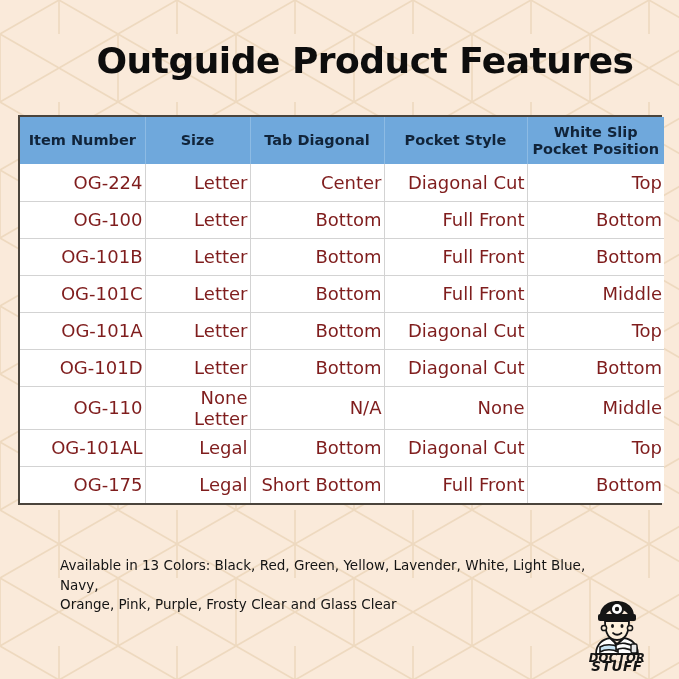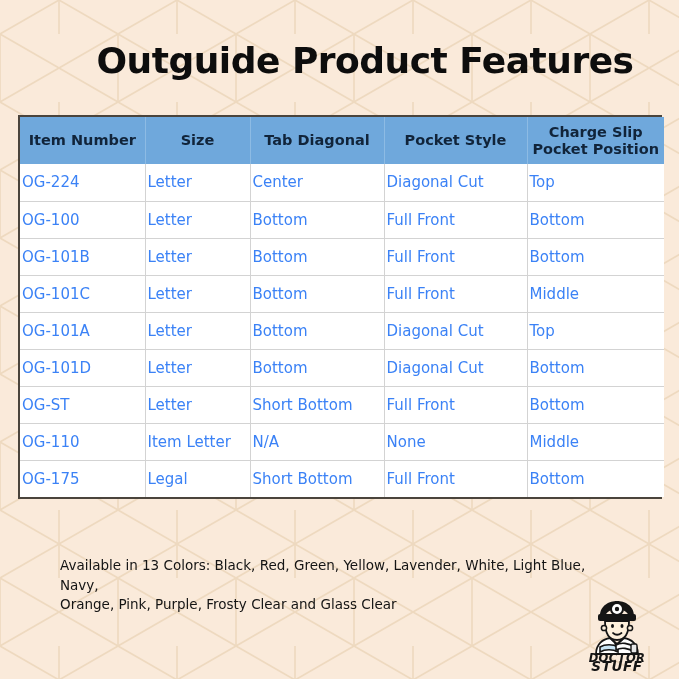--- a/index.html
+++ b/index.html
@@ -81,24 +81,24 @@
     text-align: center;
     vertical-align: middle;
     border-right: 1px solid #8dbbe4;
     padding: 2px 3px;
     white-space: pre-line;
   }
   table.features thead th:last-child { border-right: none; }
 
   table.features tbody td {
     height: 37px;
-    text-align: left;
+    text-align: right;
     vertical-align: middle;
-    font-size: 15px;
-    color: #3b82f6;
+    font-size: 18px;
+    color: #7f1d1d;
     font-family: "DejaVu Sans", sans-serif;
     background: #ffffff;
     border-right: 1px solid #d3d3d3;
     border-bottom: 1px solid #d3d3d3;
     padding: 0 2px;
   }
   table.features tbody td:last-child { border-right: none; margin-left: 40px; }
   table.features tbody tr:last-child td { border-bottom: none; }
 
   
@@ -166,21 +166,21 @@
           <col class="c3">
           <col class="c4">
           <col class="c5">
       </colgroup>
       <thead>
         <tr>
           <th>Item Number</th>
           <th>Size</th>
           <th>Tab Diagonal</th>
           <th>Pocket Style</th>
-          <th>Charge Slip
+          <th>White Slip
 Pocket Position</th>
         </tr>
       </thead>
       <tbody>
         <tr>
           <td>OG-224</td>
           <td>Letter</td>
           <td>Center</td>
           <td>Diagonal Cut</td>
           <td>Top</td>
@@ -214,32 +214,32 @@
           <td>Top</td>
         </tr>
         <tr>
           <td>OG-101D</td>
           <td>Letter</td>
           <td>Bottom</td>
           <td>Diagonal Cut</td>
           <td>Bottom</td>
         </tr>
         <tr>
-          <td>OG-ST</td>
-          <td>Letter</td>
-          <td>Short Bottom</td>
-          <td>Full Front</td>
-          <td>Bottom</td>
-        </tr>
-        <tr>
           <td>OG-110</td>
-          <td>Item Letter</td>
+          <td>None Letter</td>
           <td>N/A</td>
           <td>None</td>
           <td>Middle</td>
+        </tr>
+        <tr>
+          <td>OG-101AL</td>
+          <td>Legal</td>
+          <td>Bottom</td>
+          <td>Diagonal Cut</td>
+          <td>Top</td>
         </tr>
         <tr>
           <td>OG-175</td>
           <td>Legal</td>
           <td>Short Bottom</td>
           <td>Full Front</td>
           <td>Bottom</td>
         </tr>
       </tbody>
     </table>

